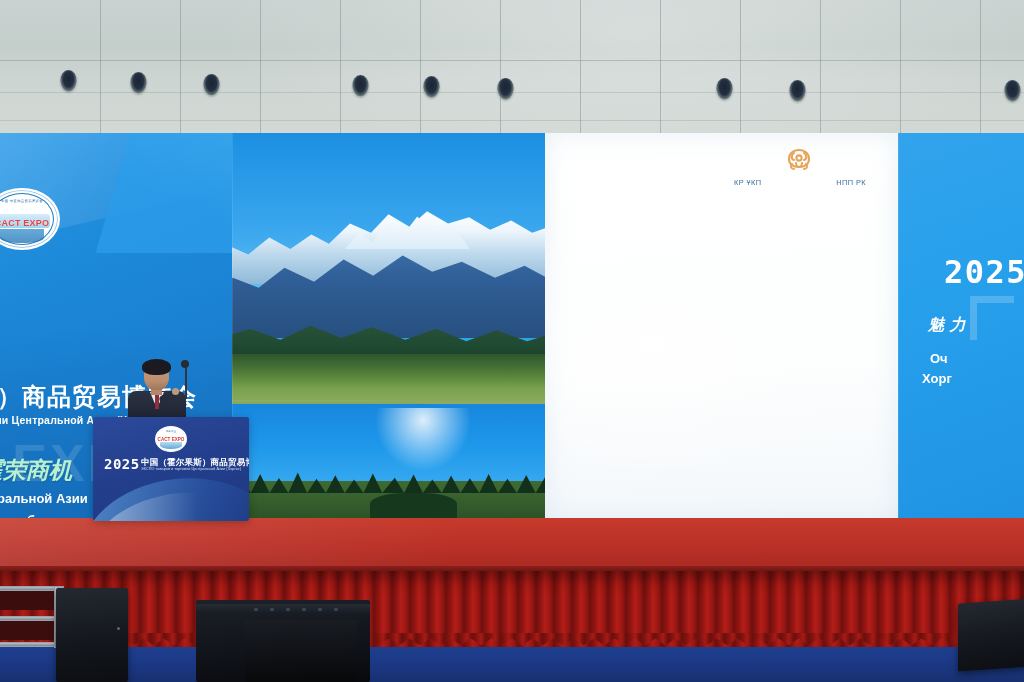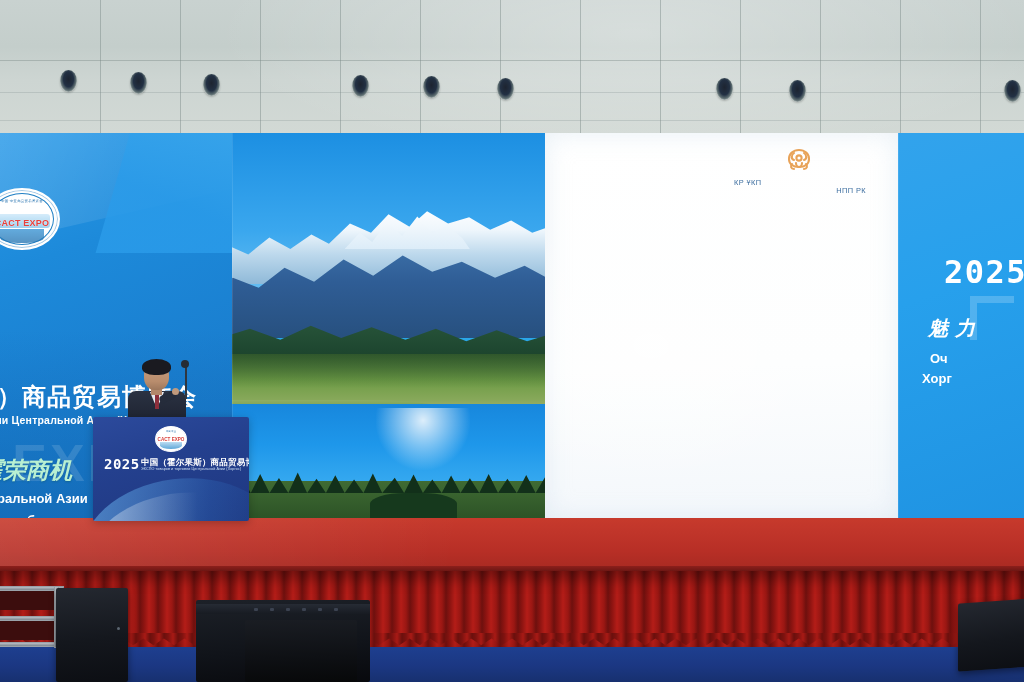--- a/index.html
+++ b/index.html
@@ -114,21 +114,21 @@
     background:linear-gradient(178deg,#ffffff 0%,#fdfefe 60%,#f3f7fb 100%);
     box-shadow:inset 0 0 26px rgba(190,212,230,.35); overflow:hidden; }
   .slide-glow { position:absolute; left:0; top:0; width:100%; height:100%;
     background:radial-gradient(ellipse 280px 200px at 30% 55%, rgba(255,255,255,.55), rgba(235,244,250,0) 70%); }
 
   .atameken { position:absolute; right:18px; top:14px; width:162px; text-align:center; }
   .atam-orn { width:34px; height:30px; margin:0 auto 1px; position:relative; }
   .atam-orn svg { display:block; }
   .atam-row { position:relative; height:11px; }
   .atam-kz { position:absolute; left:16px; top:0; font-size:7.4px; color:#3e6fa0; letter-spacing:.4px; }
-  .atam-ru { position:absolute; right:14px; top:8px; font-size:7.4px; color:#3e6fa0; letter-spacing:.4px; }
+  .atam-ru { position:absolute; right:14px; top:0; font-size:7.4px; color:#3e6fa0; letter-spacing:.4px; }
   .atam-name { font-size:22px; font-weight:bold; color:#1464ad; letter-spacing:1.6px;
     line-height:1.05; margin-top:-1px; }
 
   .rcc { position:absolute; right:42px; top:78px; width:122px; height:44px; }
   .rcc-mark { position:absolute; left:0; top:2px; width:52px; height:40px; }
   .rcc-txt { position:absolute; left:56px; top:2px; }
   .rcc-name { font-size:21px; font-weight:bold; color:#1464ad; letter-spacing:1.2px; line-height:1; }
   .rcc-sub { font-size:9.5px; color:#5a7fa5; letter-spacing:.6px; margin-top:1px; }
 
   .slide-title { position:absolute; left:22px; top:141px; width:315px;
@@ -136,21 +136,21 @@
     letter-spacing:-.1px; }
 
   
   .led-right { position:absolute; left:898px; top:0; width:126px; height:387px;
     background:linear-gradient(160deg,#32a3ec 0%,#27a0ec 40%,#1f93e2 100%); overflow:hidden; }
   .led-right .bracket { position:absolute; left:72px; top:163px; width:44px; height:44px;
     border-top:7px solid rgba(255,255,255,.20); border-left:7px solid rgba(255,255,255,.20); }
   .r-2025 { position:absolute; left:46px; top:120px; font-size:32px; font-weight:bold;
     color:#ffffff; letter-spacing:1.5px; white-space:nowrap;
     font-family:"DejaVu Sans Mono","Liberation Mono",monospace; }
-  .r-cal { position:absolute; left:30px; top:182px; font-size:20px; white-space:nowrap;
+  .r-cal { position:absolute; left:30px; top:182px; font-size:16px; white-space:nowrap;
     color:#ffffff; font-family:"DejaVu Serif","Liberation Serif",serif; font-style:italic; font-weight:bold; }
   .r-ru1 { position:absolute; left:32px; top:218px; font-size:13px; font-weight:bold;
     color:#ffffff; white-space:nowrap; }
   .r-ru2 { position:absolute; left:24px; top:238px; font-size:13px; font-weight:bold;
     color:#ffffff; white-space:nowrap; }
 
   
   .led-seam { position:absolute; top:0; width:1px; height:387px; background:rgba(255,255,255,.10); }
 
   

